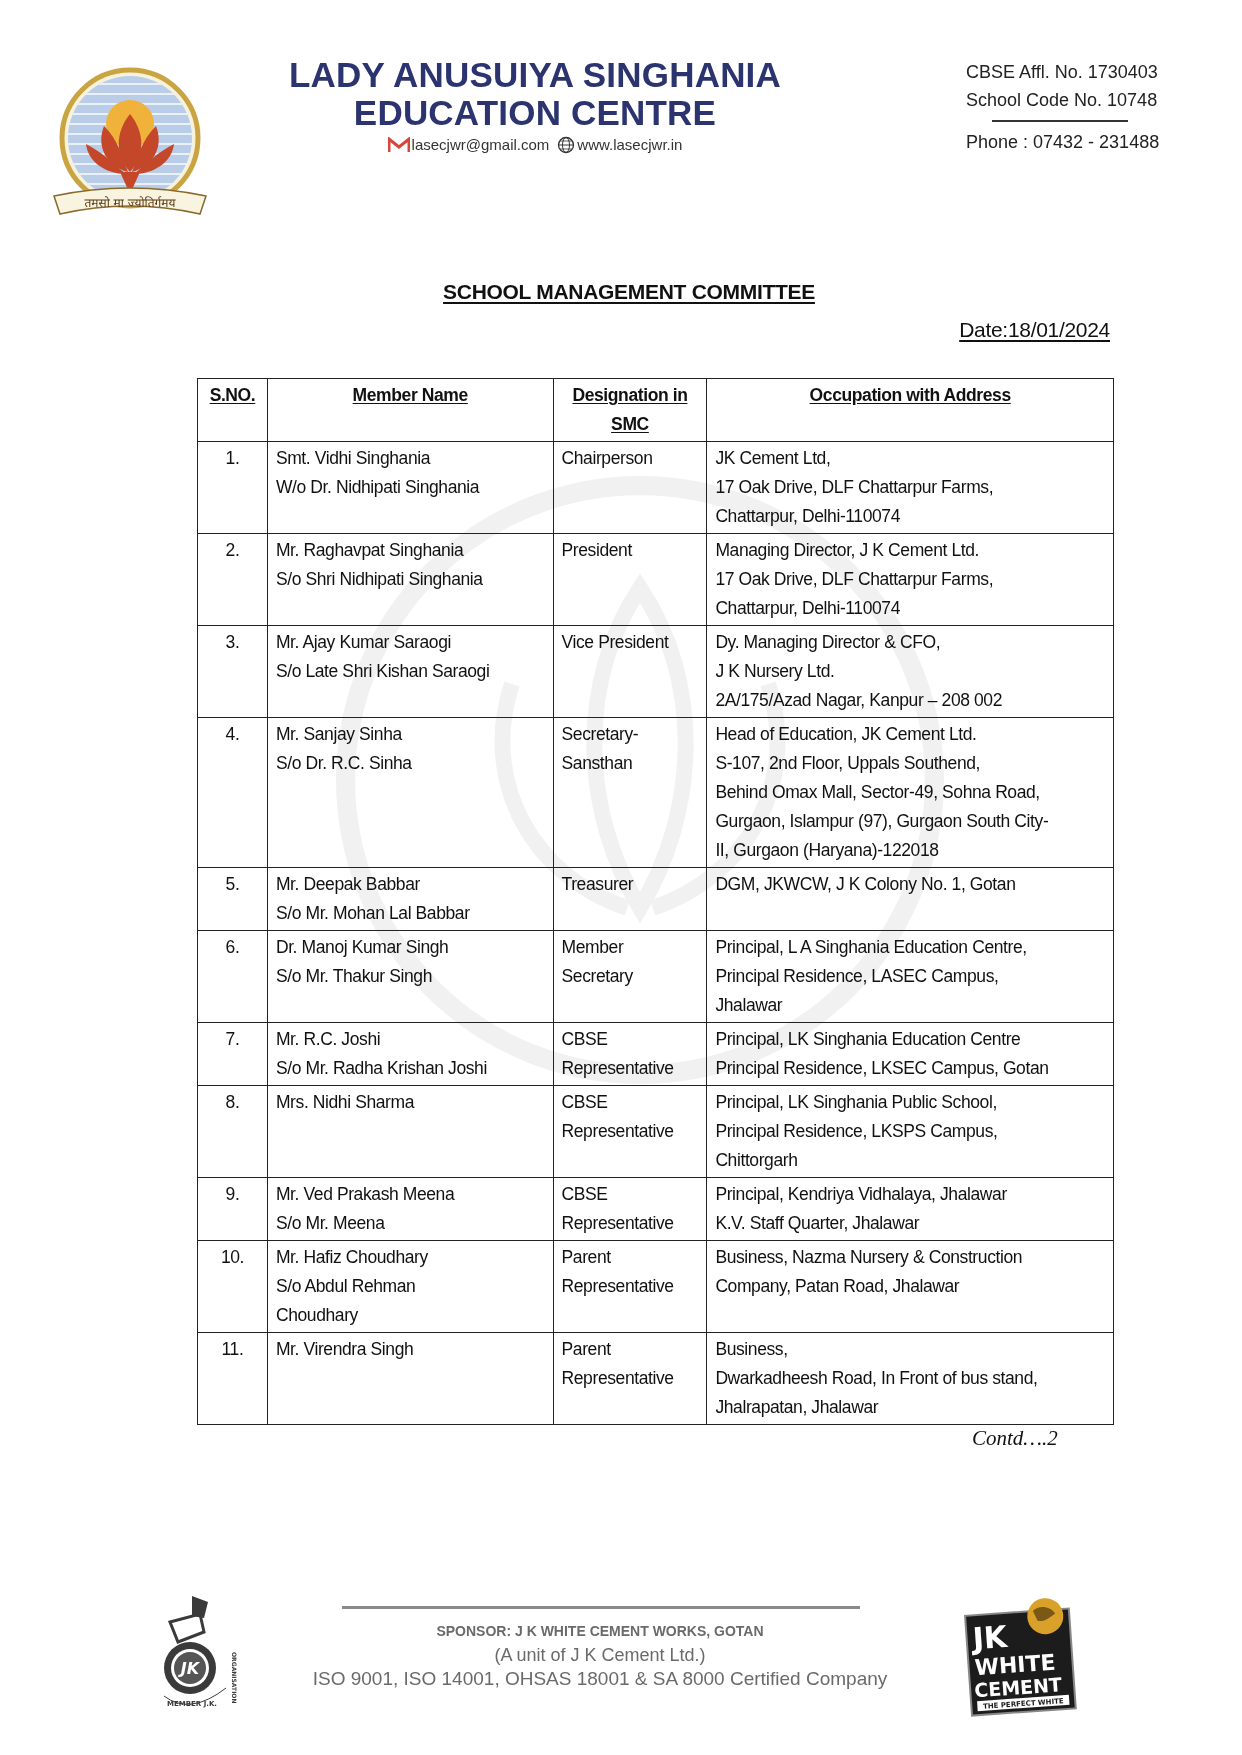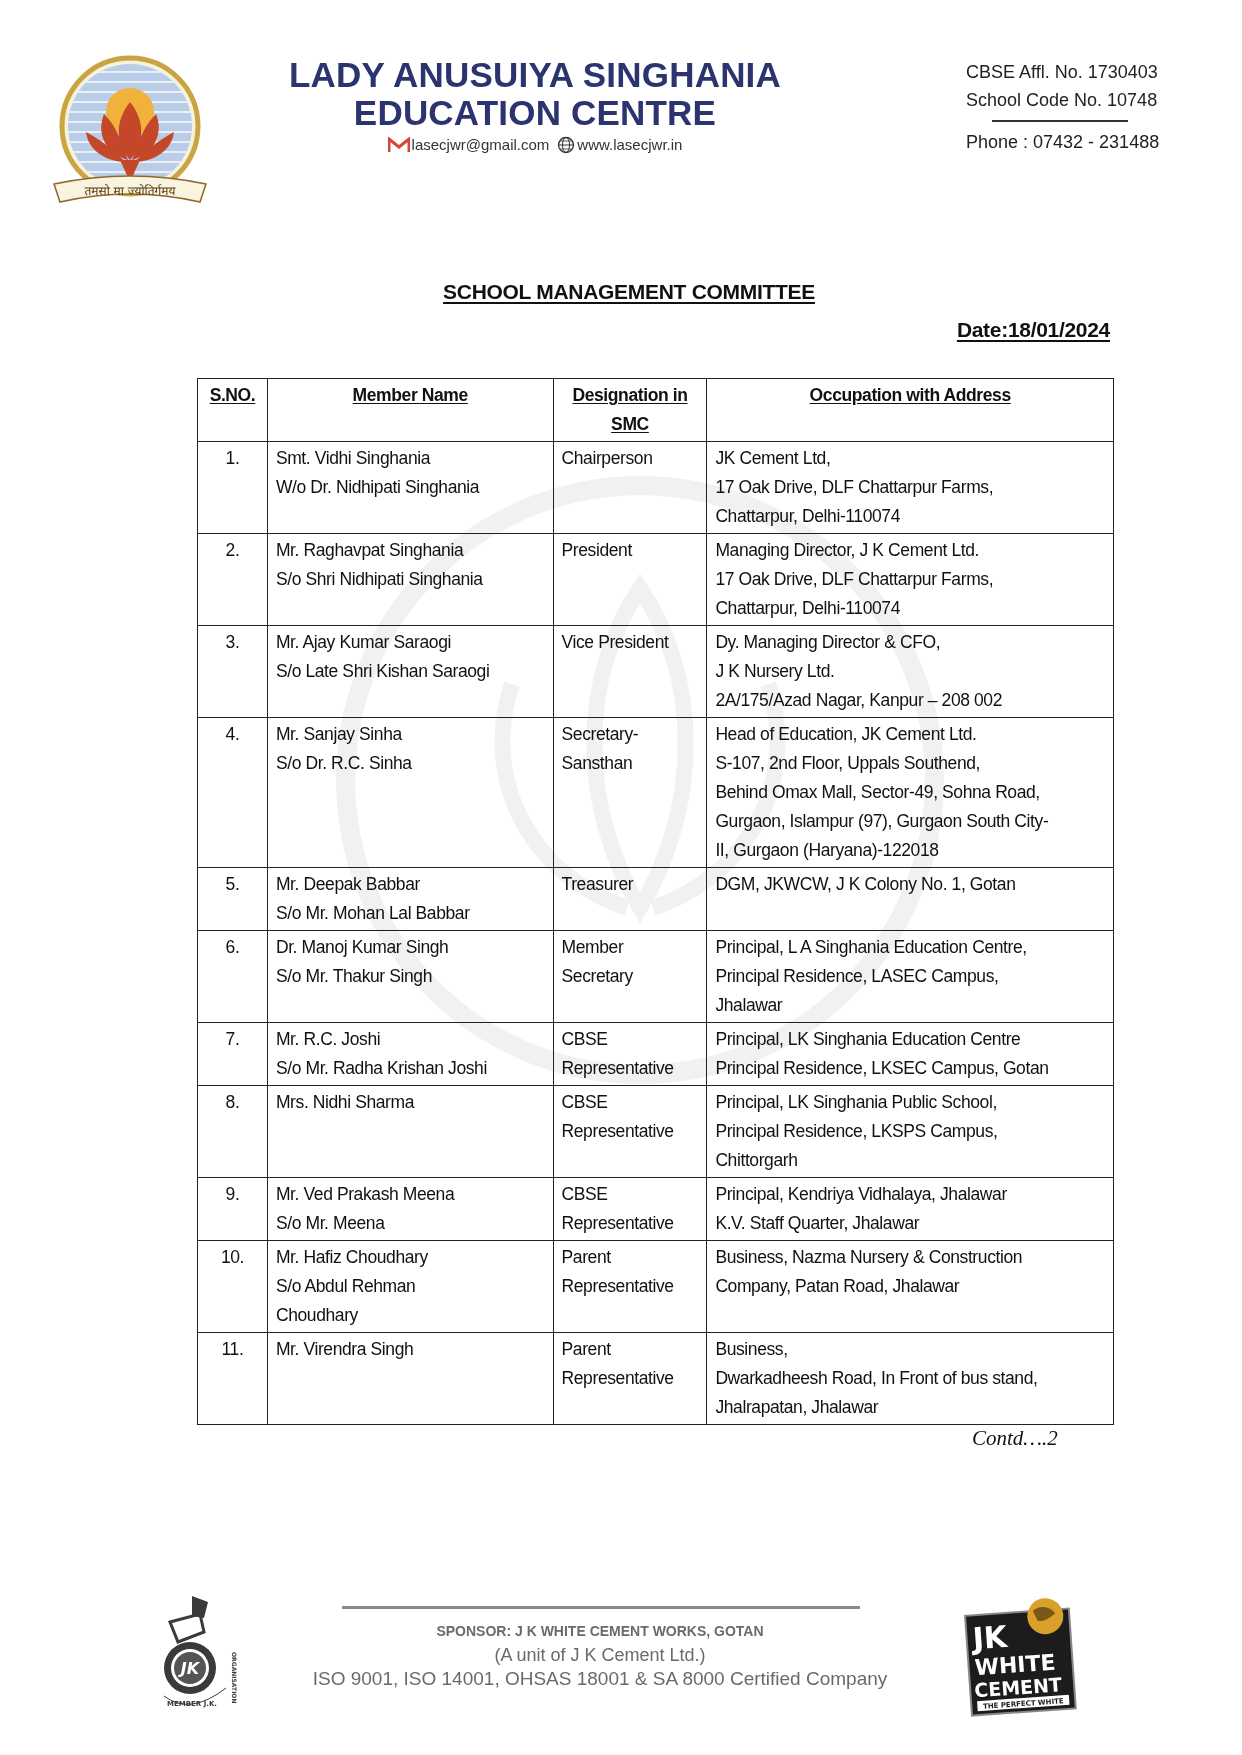--- a/index.html
+++ b/index.html
@@ -1,33 +1,33 @@
 <!DOCTYPE html>
 <html><head>
   <meta charset="utf-8">
   <style>
     * { box-sizing: border-box; margin: 0; padding: 0; }
     html, body { width: 1242px; height: 1755px; background: #ffffff; }
     body { position: relative; font-family: "Liberation Sans", sans-serif; color: #111; overflow: hidden; }
 
     
-    .logo { position: absolute; left: 44px; top: 52px; width: 172px; height: 168px; text-align: center; }
+    .logo { position: absolute; left: 44px; top: 64px; width: 172px; height: 168px; text-align: center; }
     .org { position: absolute; left: 215px; top: 56px; width: 640px; text-align: center; color: #2c3470; }
     .org-name { font-weight: bold; font-size: 35px; line-height: 38px; letter-spacing: 0.2px; }
     .org-sub { font-weight: bold; font-size: 19px; line-height: 24px; margin-top: 4px; }
     .org-addr { font-size: 18px; line-height: 22px; color: #222; margin-top: 1px; }
     .org-contact { font-size: 15px; line-height: 22px; color: #333; margin-top: 2px; display: flex; justify-content: center; align-items: center; gap: 2px; }
     .mail-icon svg, .globe-icon svg { display: block; }
     .affil { position: absolute; left: 966px; top: 58px; width: 250px; font-size: 18px; color: #222; }
     .affil-line { line-height: 28px; }
     .affil-rule { width: 136px; border-top: 2px solid #333; margin: 6px 0 6px 26px; }
 
     
     .title { position: absolute; left: 8px; width: 100%; top: 280px; text-align: center; font-family: "Liberation Sans", sans-serif; font-weight: bold; font-size: 21px; text-decoration: underline; text-underline-offset: 3px; letter-spacing: -0.3px; }
-    .date { position: absolute; right: 132px; top: 318px; font-weight: bold; font-size: 21px; text-decoration: underline; text-underline-offset: 3px; letter-spacing: -0.3px; }
+    .date { position: absolute; right: 132px; top: 318px; font-weight: normal; font-size: 21px; text-decoration: underline; text-underline-offset: 3px; letter-spacing: -0.3px; }
 
     
     .watermark { position: absolute; left: 320px; top: 460px; width: 640px; height: 640px; opacity: 0.05; pointer-events: none; }
 
     
     .smc-table { position: absolute; left: 197px; top: 378px; width: 917px; border-collapse: collapse; font-size: 17.5px; line-height: 29px; letter-spacing: -0.4px; }
     .smc-table th, .smc-table td { border: 1.5px solid #222; vertical-align: top; text-align: left; }
     .smc-table th { font-weight: bold; text-align: center; padding: 2px 6px; height: 58px; }
     .smc-table th span { text-decoration: underline; text-underline-offset: 2px; }
     .smc-table td { padding: 2px 8px 2px 8px; }

